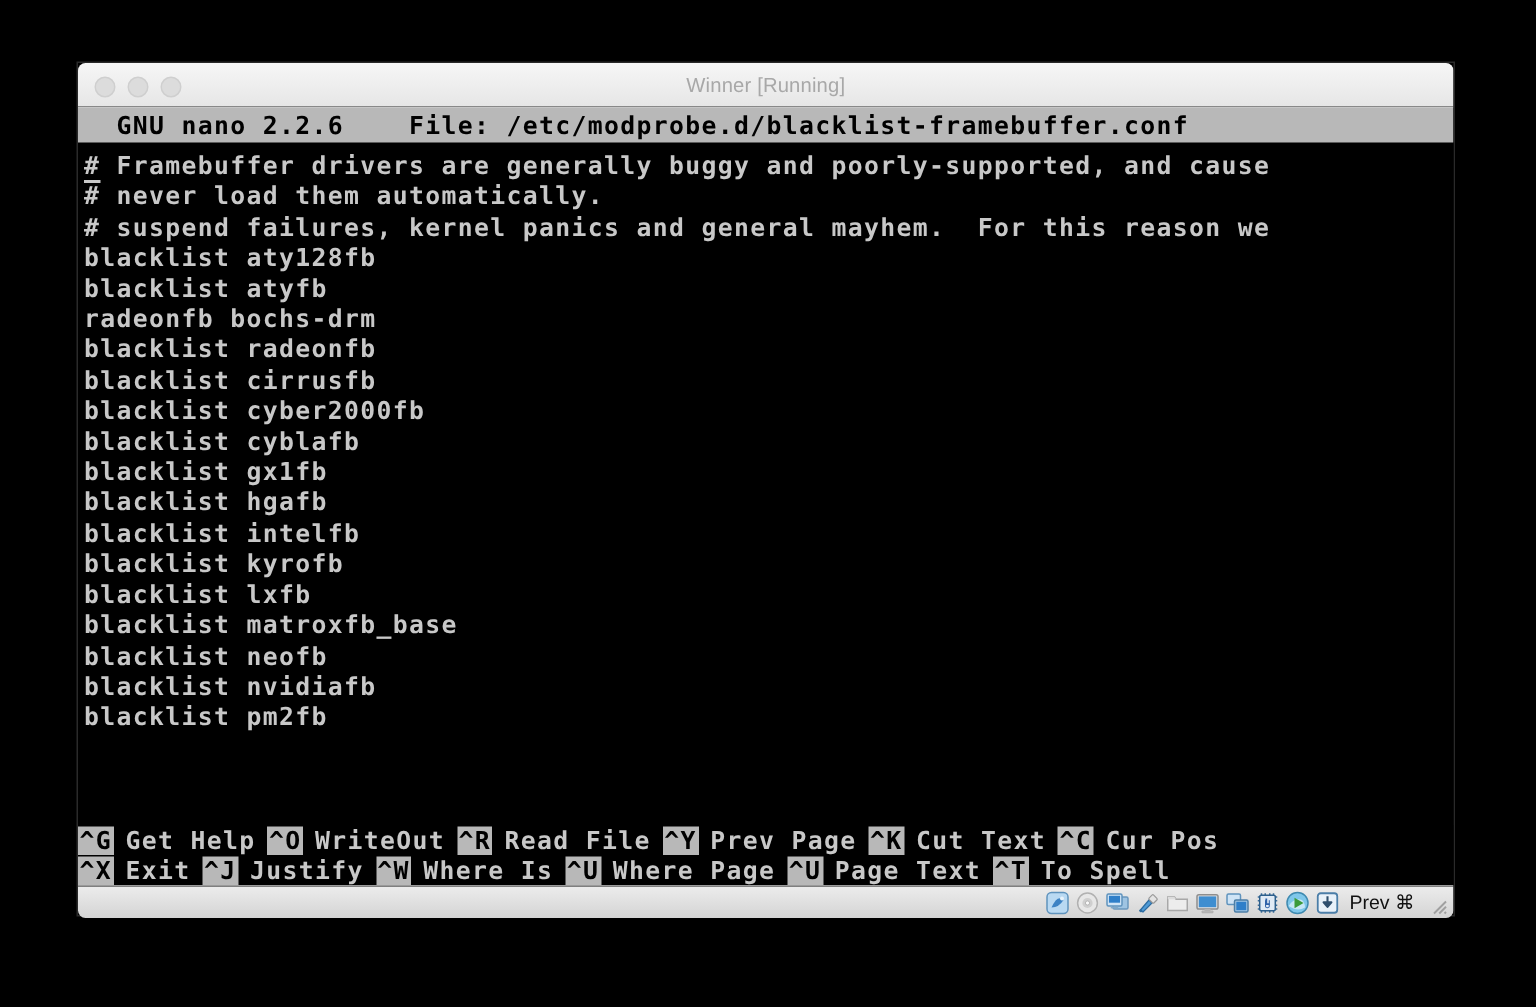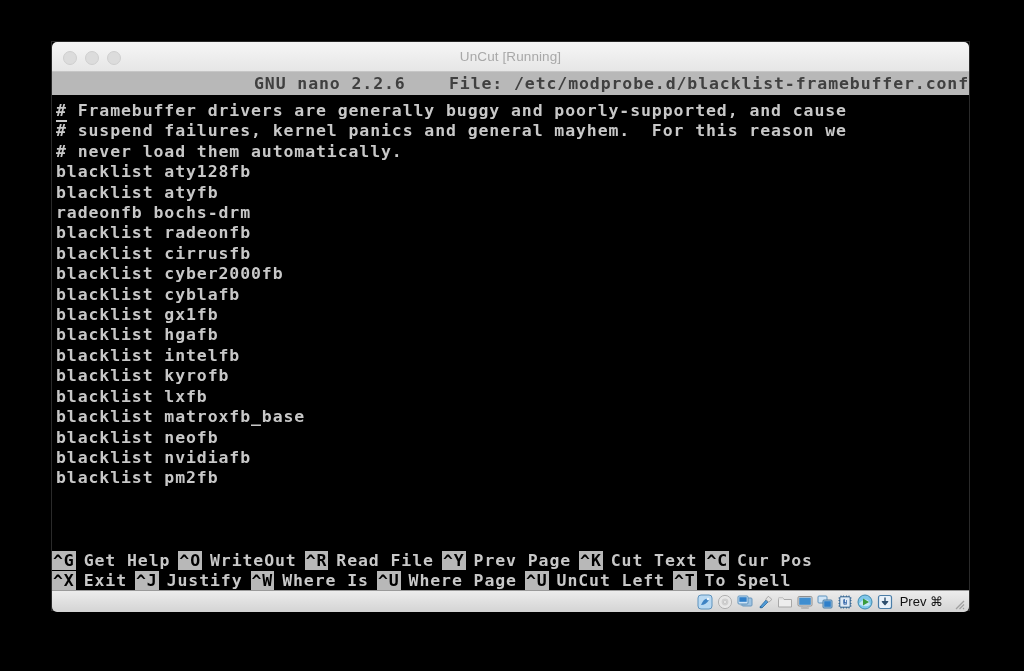--- a/index.html
+++ b/index.html
@@ -72,31 +72,30 @@
     font-family: "DejaVu Sans Mono", monospace;
     font-size: 16.5px;
     line-height: 20.4px;
     white-space: pre;
     letter-spacing: 0.9px;
   }
 
   
   #nano-header {
     background: #b8b8b8;
-    color: #404040;
+    color: #000000;
     height: 23px;
     line-height: 23px;
     padding-left: 4px;
     font-family: "DejaVu Sans Mono", monospace;
     font-size: 16.5px;
     letter-spacing: 0.9px;
     white-space: pre;
     font-weight: bold;
     overflow: hidden;
-    text-align: right;
   }
 
   
   #nano-body {
     padding-left: 4px;
     padding-top: 6px;
     color: #c8c8c8;
   }
   #nano-body .nano-line {
     color: #c8c8c8;
@@ -181,31 +180,31 @@
 <body>
 
 <div id="vm-window">
 
   <div id="titlebar">
     <div class="traffic-lights">
       <span class="tl"></span>
       <span class="tl"></span>
       <span class="tl"></span>
     </div>
-    <div id="window-title">UnCut [Running]</div>
+    <div id="window-title">Winner [Running]</div>
   </div>
 
   <div id="nano-screen">
 
     <div id="nano-header">  GNU nano 2.2.6    File: /etc/modprobe.d/blacklist-framebuffer.conf</div>
 
     <div id="nano-body">
       <div class="nano-line"><span class="cursor-char">#</span><span> Framebuffer drivers are generally buggy and poorly-supported, and cause</span></div>
+      <div class="nano-line"># never load them automatically.</div>
       <div class="nano-line"># suspend failures, kernel panics and general mayhem.  For this reason we</div>
-      <div class="nano-line"># never load them automatically.</div>
       <div class="nano-line">blacklist aty128fb</div>
       <div class="nano-line">blacklist atyfb</div>
       <div class="nano-line">radeonfb bochs-drm</div>
       <div class="nano-line">blacklist radeonfb</div>
       <div class="nano-line">blacklist cirrusfb</div>
       <div class="nano-line">blacklist cyber2000fb</div>
       <div class="nano-line">blacklist cyblafb</div>
       <div class="nano-line">blacklist gx1fb</div>
       <div class="nano-line">blacklist hgafb</div>
       <div class="nano-line">blacklist intelfb</div>
@@ -224,21 +223,21 @@
         <div class="sc"><span class="sc-key">^R</span><span class="sc-label">Read File</span></div>
         <div class="sc"><span class="sc-key">^Y</span><span class="sc-label">Prev Page</span></div>
         <div class="sc"><span class="sc-key">^K</span><span class="sc-label">Cut Text</span></div>
         <div class="sc"><span class="sc-key">^C</span><span class="sc-label">Cur Pos</span></div>
       </div>
       <div class="shortcut-row">
         <div class="sc"><span class="sc-key">^X</span><span class="sc-label">Exit</span></div>
         <div class="sc"><span class="sc-key">^J</span><span class="sc-label">Justify</span></div>
         <div class="sc"><span class="sc-key">^W</span><span class="sc-label">Where Is</span></div>
         <div class="sc"><span class="sc-key">^U</span><span class="sc-label">Where Page</span></div>
-        <div class="sc"><span class="sc-key">^U</span><span class="sc-label">UnCut Left</span></div>
+        <div class="sc"><span class="sc-key">^U</span><span class="sc-label">Page Text</span></div>
         <div class="sc"><span class="sc-key">^T</span><span class="sc-label">To Spell</span></div>
       </div>
     </div>
   </div>
 
   <div id="vbox-statusbar">
 
     <span class="vb-icon">
       <svg width="16" height="16" viewBox="0 0 16 16">
         <rect x="1" y="1" width="14" height="14" rx="3" fill="#b9d9f2" stroke="#5f93bd" stroke-width="1"></rect>

